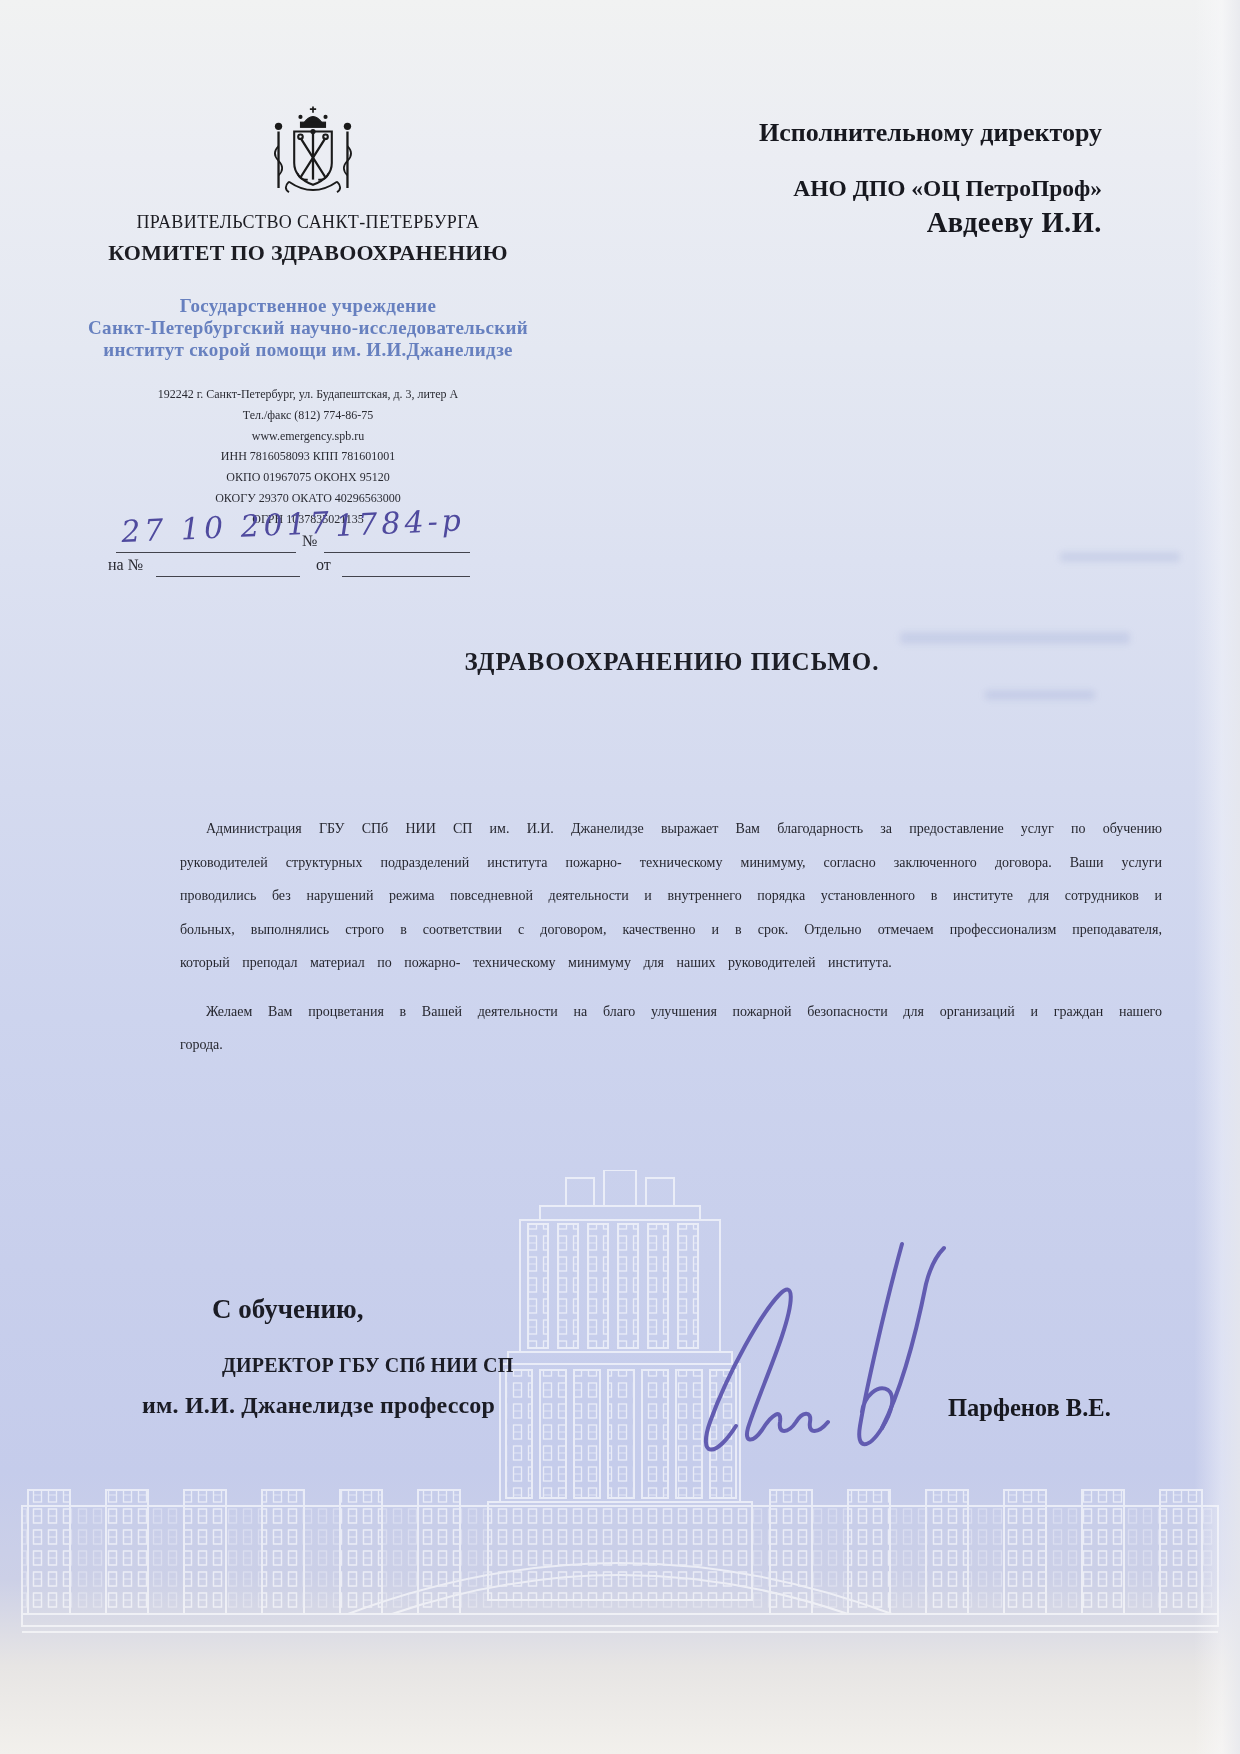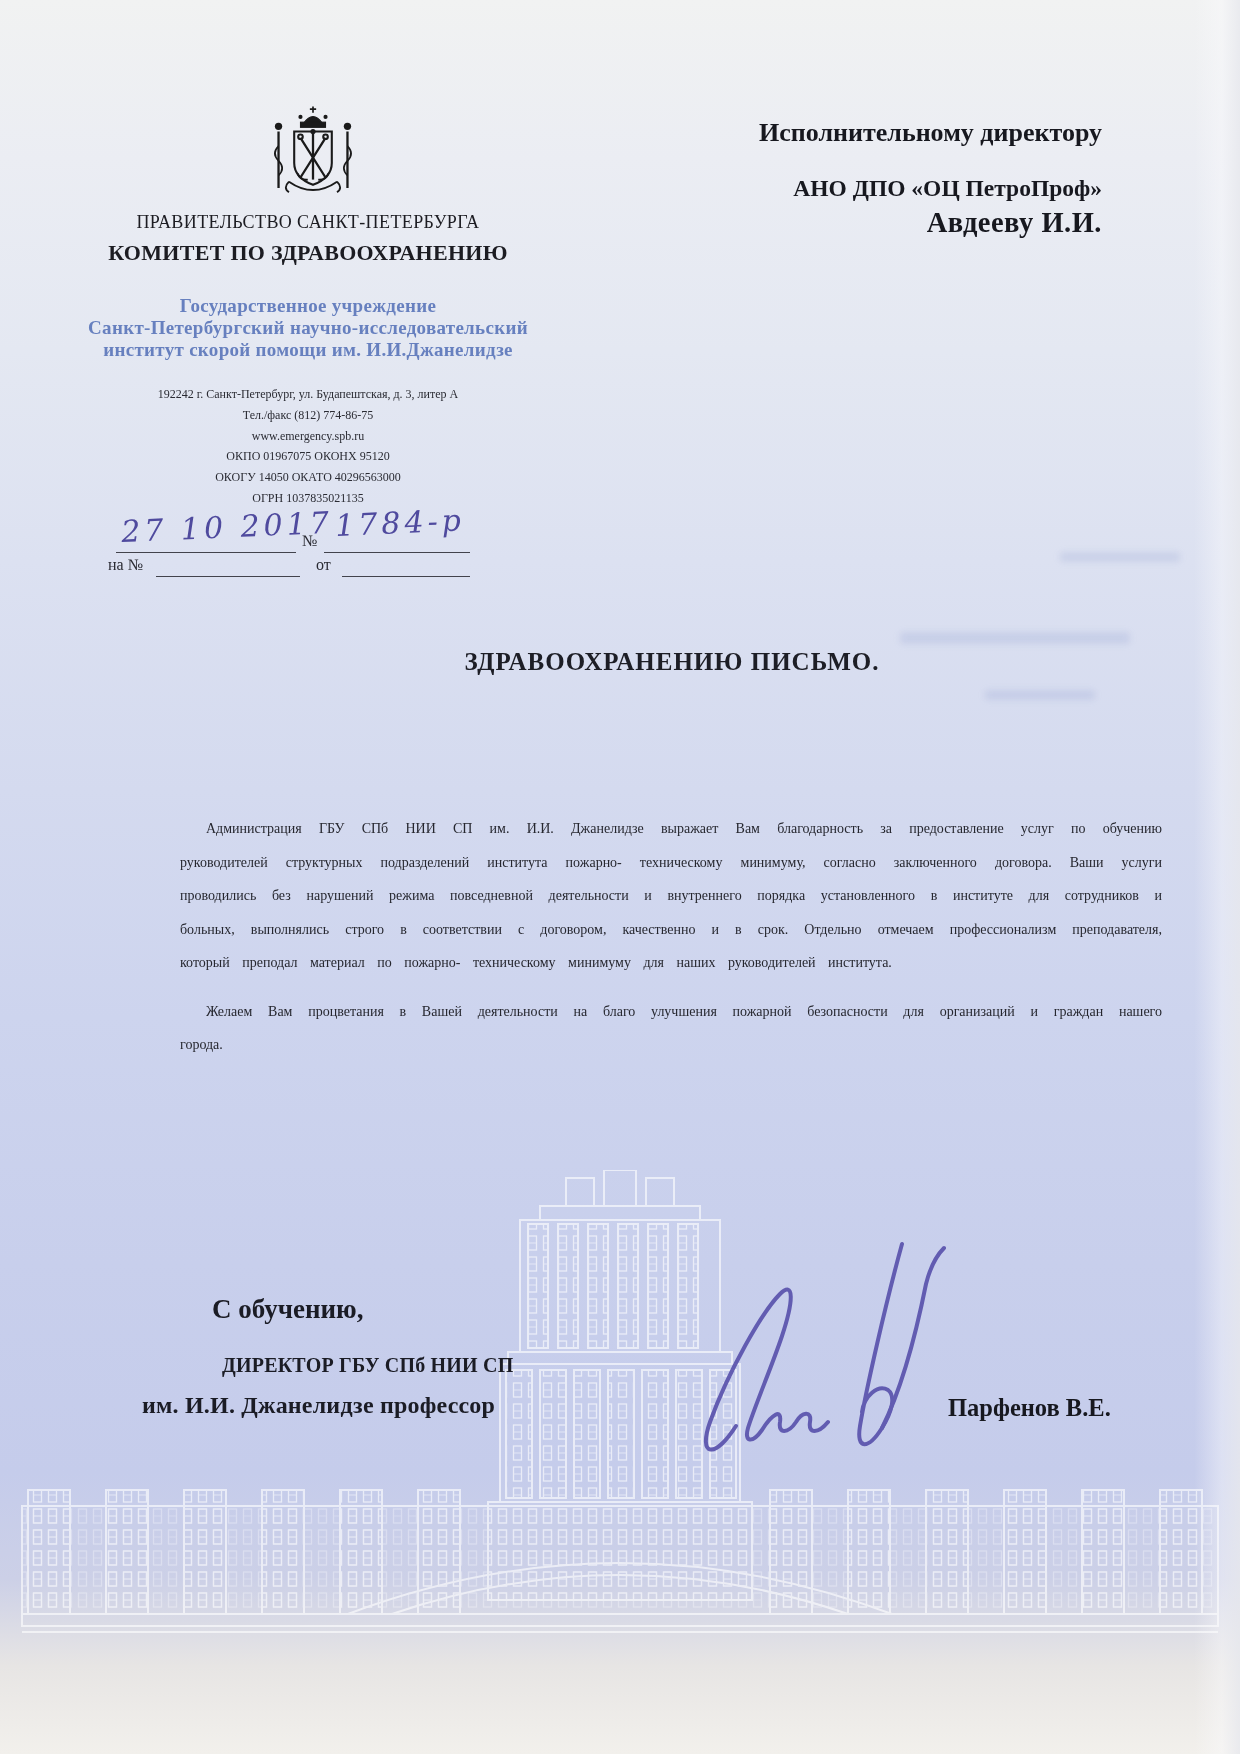--- a/index.html
+++ b/index.html
@@ -125,22 +125,23 @@
   <div class="abs leftcol inst">
     <div>Государственное учреждение</div>
     <div>Санкт-Петербургский научно-исследовательский</div>
     <div>институт скорой помощи им. И.И.Джанелидзе</div>
   </div>
 
   <div class="abs leftcol contacts">
     <div>192242 г. Санкт-Петербург, ул. Будапештская, д. 3, литер А</div>
     <div>Тел./факс (812) 774-86-75</div>
     <div>www.emergency.spb.ru</div>
+    <div>ИНН 7816058093 КПП 781601001</div>
     <div>ОКПО 01967075 ОКОНХ 95120</div>
-    <div>ОКОГУ 14050 ОКАТО 40296563000</div>
+    <div>ОКОГУ 29370 ОКАТО 40296563000</div>
     <div>ОГРН 1037835021135</div>
   </div>
 
   <div class="abs hand" style="left:122px;top:514px;">27 10 2017</div>
   <div class="abs uline" style="left:116px;top:552px;width:180px;"></div>
   <div class="abs formlbl" style="left:302px;top:532px;">№</div>
   <div class="abs hand" style="left:336px;top:508px;">1784-р</div>
   <div class="abs uline" style="left:324px;top:552px;width:146px;"></div>
   <div class="abs formlbl" style="left:108px;top:556px;">на №</div>
   <div class="abs uline" style="left:156px;top:576px;width:144px;"></div>

